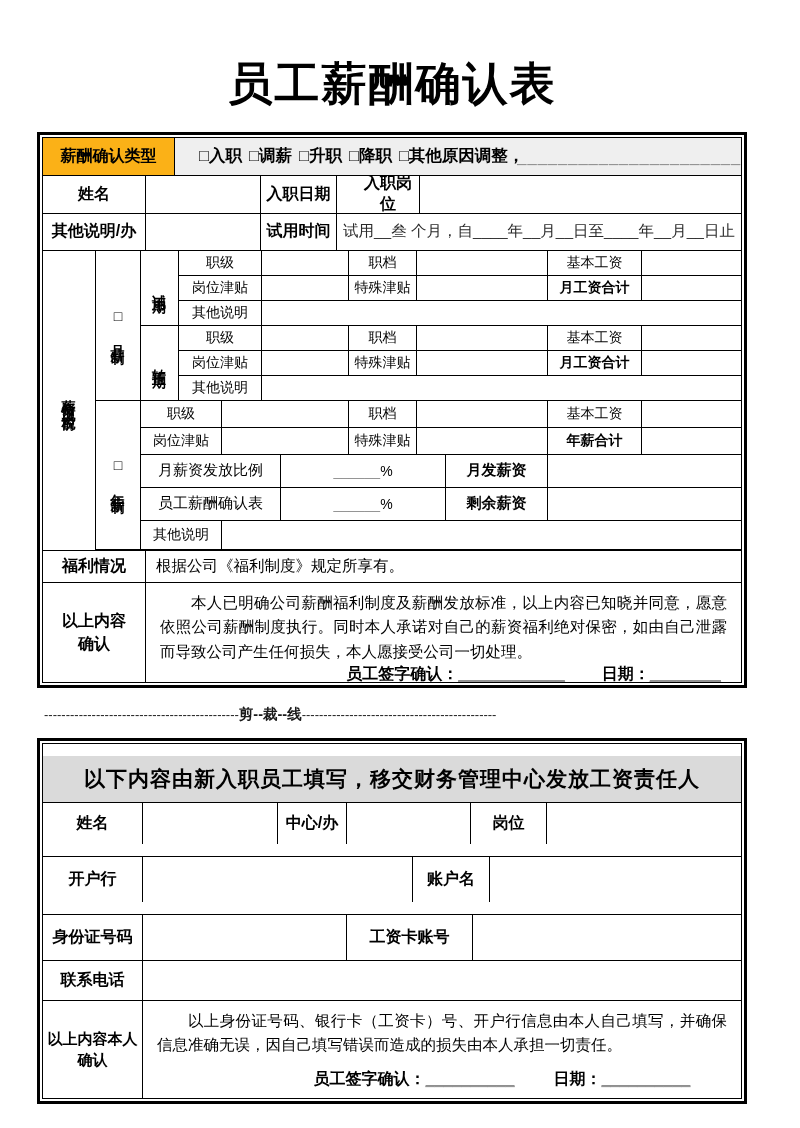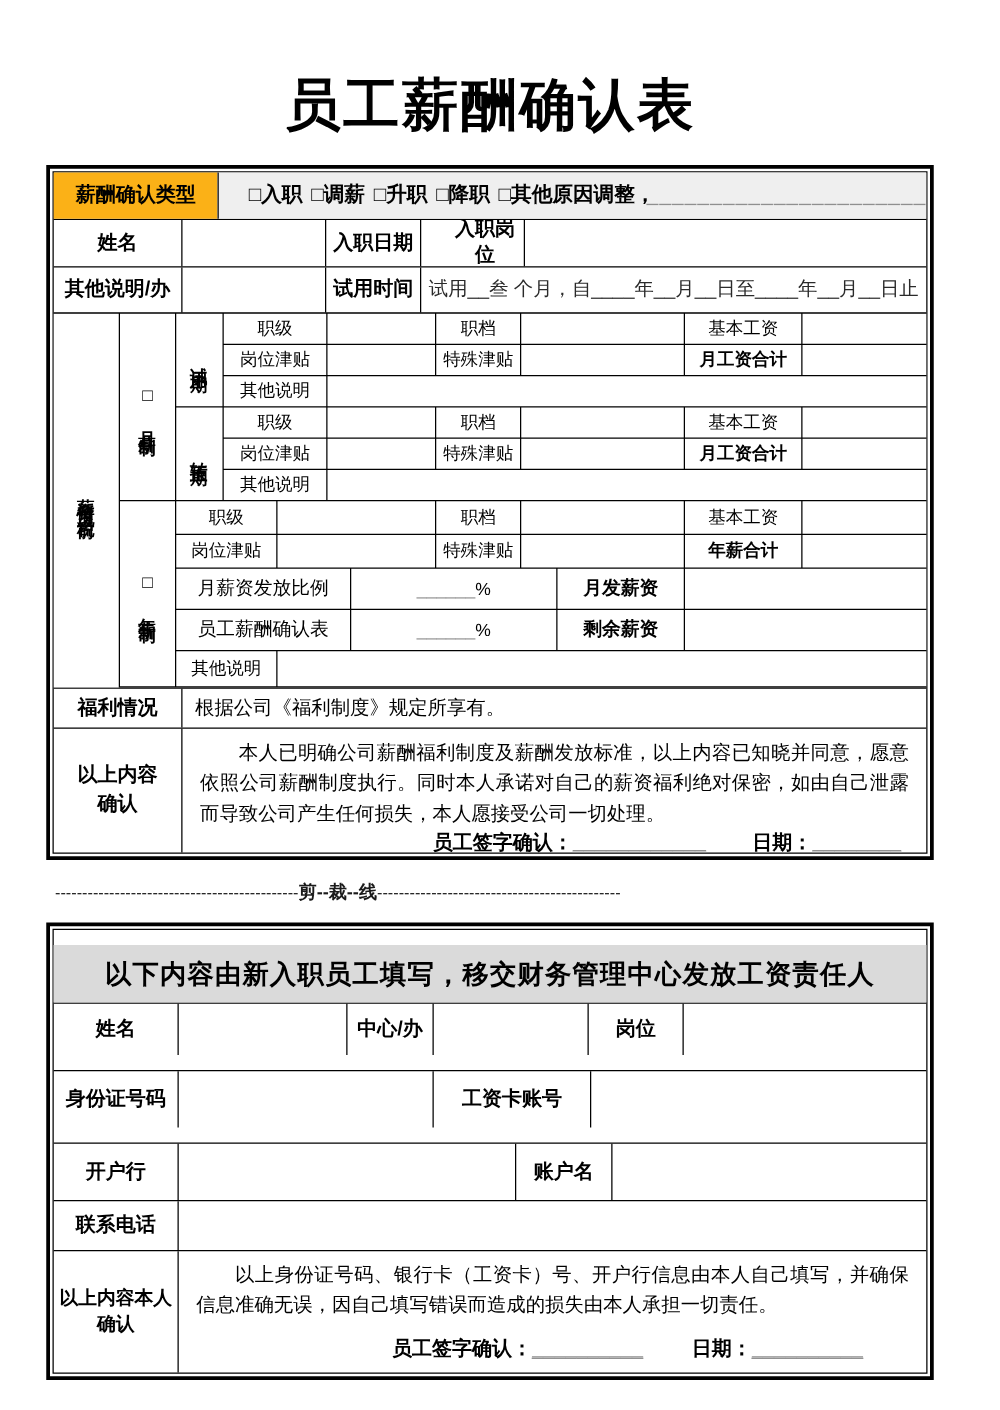--- a/index.html
+++ b/index.html
@@ -235,30 +235,30 @@
       <div class="frow h42">
         <div class="cell cfirst lab w99">姓名</div>
         <div class="cell w135"></div>
         <div class="cell lab w69">中心/办</div>
         <div class="cell w124"></div>
         <div class="cell lab w76">岗位</div>
         <div class="cell grow"></div>
       </div>
 
       <div class="frow h46">
+        <div class="cell cfirst lab w99">开户行</div>
+        <div class="cell w270"></div>
+        <div class="cell lab w77">账户名</div>
+        <div class="cell grow"></div>
+      </div>
+
+      <div class="frow h46">
         <div class="cell cfirst lab w99">身份证号码</div>
         <div class="cell w204"></div>
         <div class="cell lab w126">工资卡账号</div>
-        <div class="cell grow"></div>
-      </div>
-
-      <div class="frow h46">
-        <div class="cell cfirst lab w99">开户行</div>
-        <div class="cell w270"></div>
-        <div class="cell lab w77">账户名</div>
         <div class="cell grow"></div>
       </div>
 
       <div class="frow h40">
         <div class="cell cfirst lab w99">联系电话</div>
         <div class="cell grow"></div>
       </div>
 
       <div class="frow h98">
         <div class="cell cfirst lab lab2line w99" style="font-size:15px;">

